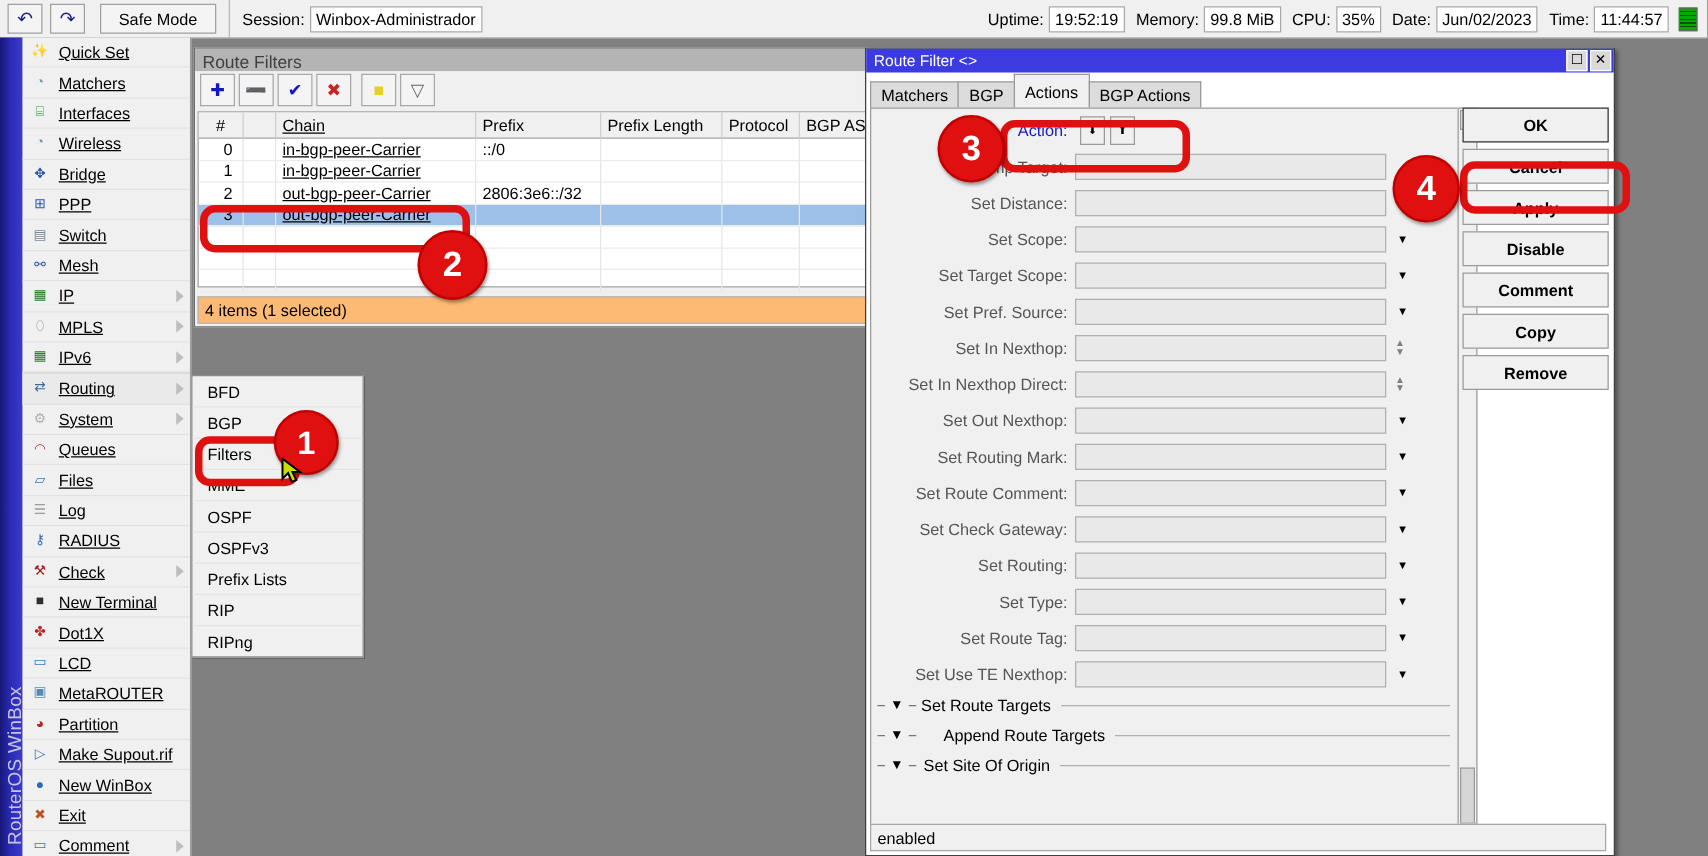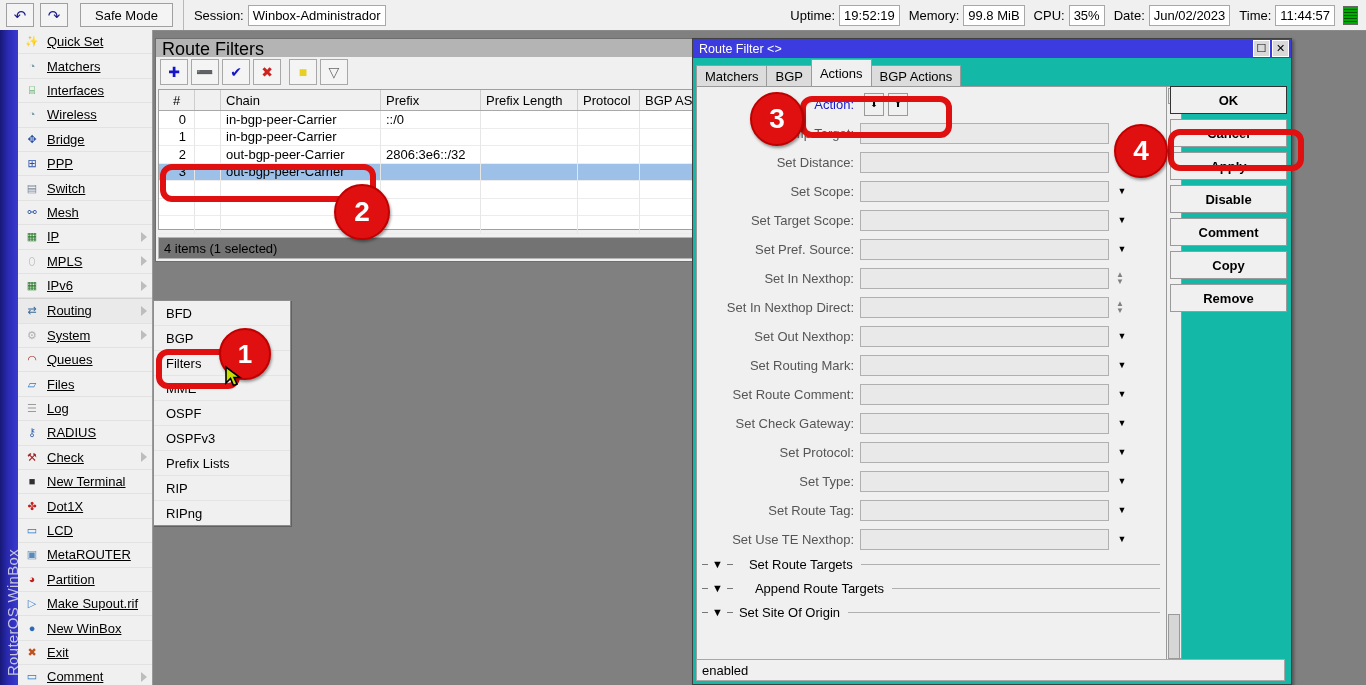--- a/index.html
+++ b/index.html
@@ -90,22 +90,22 @@
     border-bottom:1px solid #e4e4e4;font-size:13px;
   }
   .sub-item:last-child{border-bottom:none;}
 
   
   .rfwin{
     position:absolute;left:155px;top:38px;width:540px;height:222px;
     background:#f0f0f0;border:1px solid #6e6e6e;
   }
   .rfwin-title{
-    height:18px;background:#b4b4b4;color:#000000;
-    display:flex;align-items:flex-start;padding-left:6px;font-size:18px;
+    height:18px;background:#b4b4b4;color:#404040;
+    display:flex;align-items:flex-end;padding-left:6px;font-size:14px;
   }
   .rfwin-tools{
     height:30px;display:flex;align-items:center;padding:0 4px;gap:3px;
     background:#f0f0f0;
   }
   .tool{
     width:26px;height:24px;border:1px solid #a8a8a8;background:#f4f4f4;
     display:flex;align-items:center;justify-content:center;
   }
   .tool.gap{margin-left:5px;}
@@ -116,32 +116,32 @@
     padding-left:5px;font-size:13px;box-sizing:border-box;overflow:hidden;white-space:nowrap;
   }
   .tr{display:flex;height:17.5px;}
   .tr.sel{background:#9cc0e8;}
   .td{
     border-right:1px solid #e6e6e6;border-bottom:1px solid #ececec;
     display:flex;align-items:center;padding-left:5px;font-size:13px;
     box-sizing:border-box;overflow:hidden;white-space:nowrap;
   }
   .td.num{justify-content:flex-end;padding-right:8px;padding-left:0;}
-  .c0{width:36px;} .c1{width:26px;} .c2{width:160px;}
+  .c0{width:36px;} .c1{width:26px;} .c2{width:160px;text-decoration:underline;}
   .c3{width:100px;} .c4{width:97px;} .c5{width:62px;} .c6{width:53px;}
   .rf-status{
     position:absolute;left:2px;bottom:2px;width:536px;height:22px;
-    background:#737373;border:1px solid #b4b4b4;box-sizing:border-box;
+    background:#fdba74;border:1px solid #b4b4b4;box-sizing:border-box;
     display:flex;align-items:center;padding-left:5px;font-size:13px;
   }
 
   
   .dlg{
     position:absolute;left:692px;top:38px;width:598px;height:645px;
-    background:#14b8a6;border:1px solid #404040;
+    background:#ffffff;border:1px solid #404040;
     box-shadow:2px 2px 3px rgba(0,0,0,.35);
   }
   .dlg-title{
     height:19px;background:#3b3be0;color:#fff;
     display:flex;align-items:center;padding-left:6px;font-size:12.5px;
   }
   .dlg-title .spacer{margin-left:auto;display:flex;gap:2px;padding-right:2px;}
   .tbtn{
     width:15px;height:15px;border:1px solid #fff;background:#d9d9d9;
     display:flex;align-items:center;justify-content:center;
@@ -622,21 +622,21 @@
             <div class="caret">▼</div>
           </div>
           <div class="row">
             <div class="lbl">Set Check Gateway:</div>
             <div class="inp w1">
               <span style="padding-left: 4px;"></span>
             </div>
             <div class="caret">▼</div>
           </div>
           <div class="row">
-            <div class="lbl">Set Protocol:</div>
+            <div class="lbl">Set Routing:</div>
             <div class="inp w1">
               <span style="padding-left: 4px;"></span>
             </div>
             <div class="caret">▼</div>
           </div>
           <div class="row">
             <div class="lbl">Set Type:</div>
             <div class="inp w1">
               <span style="padding-left: 4px;"></span>
             </div>
@@ -653,21 +653,21 @@
             <div class="lbl">Set Use TE Nexthop:</div>
             <div class="inp w1">
               <span style="padding-left: 4px;"></span>
             </div>
             <div class="caret">▼</div>
           </div>
           <div class="coll">
             <span class="dash"></span>
             <span class="tri">▼</span>
             <span class="dash"></span>
-            <span class="ctext" style="margin-left: 16px;">Set Route Targets</span>
+            <span class="ctext" style="margin-left: 4px;">Set Route Targets</span>
             <span class="line"></span>
           </div>
           <div class="coll">
             <span class="dash"></span>
             <span class="tri">▼</span>
             <span class="dash"></span>
             <span class="ctext" style="margin-left: 22px;">Append Route Targets</span>
             <span class="line"></span>
           </div>
           <div class="coll">

